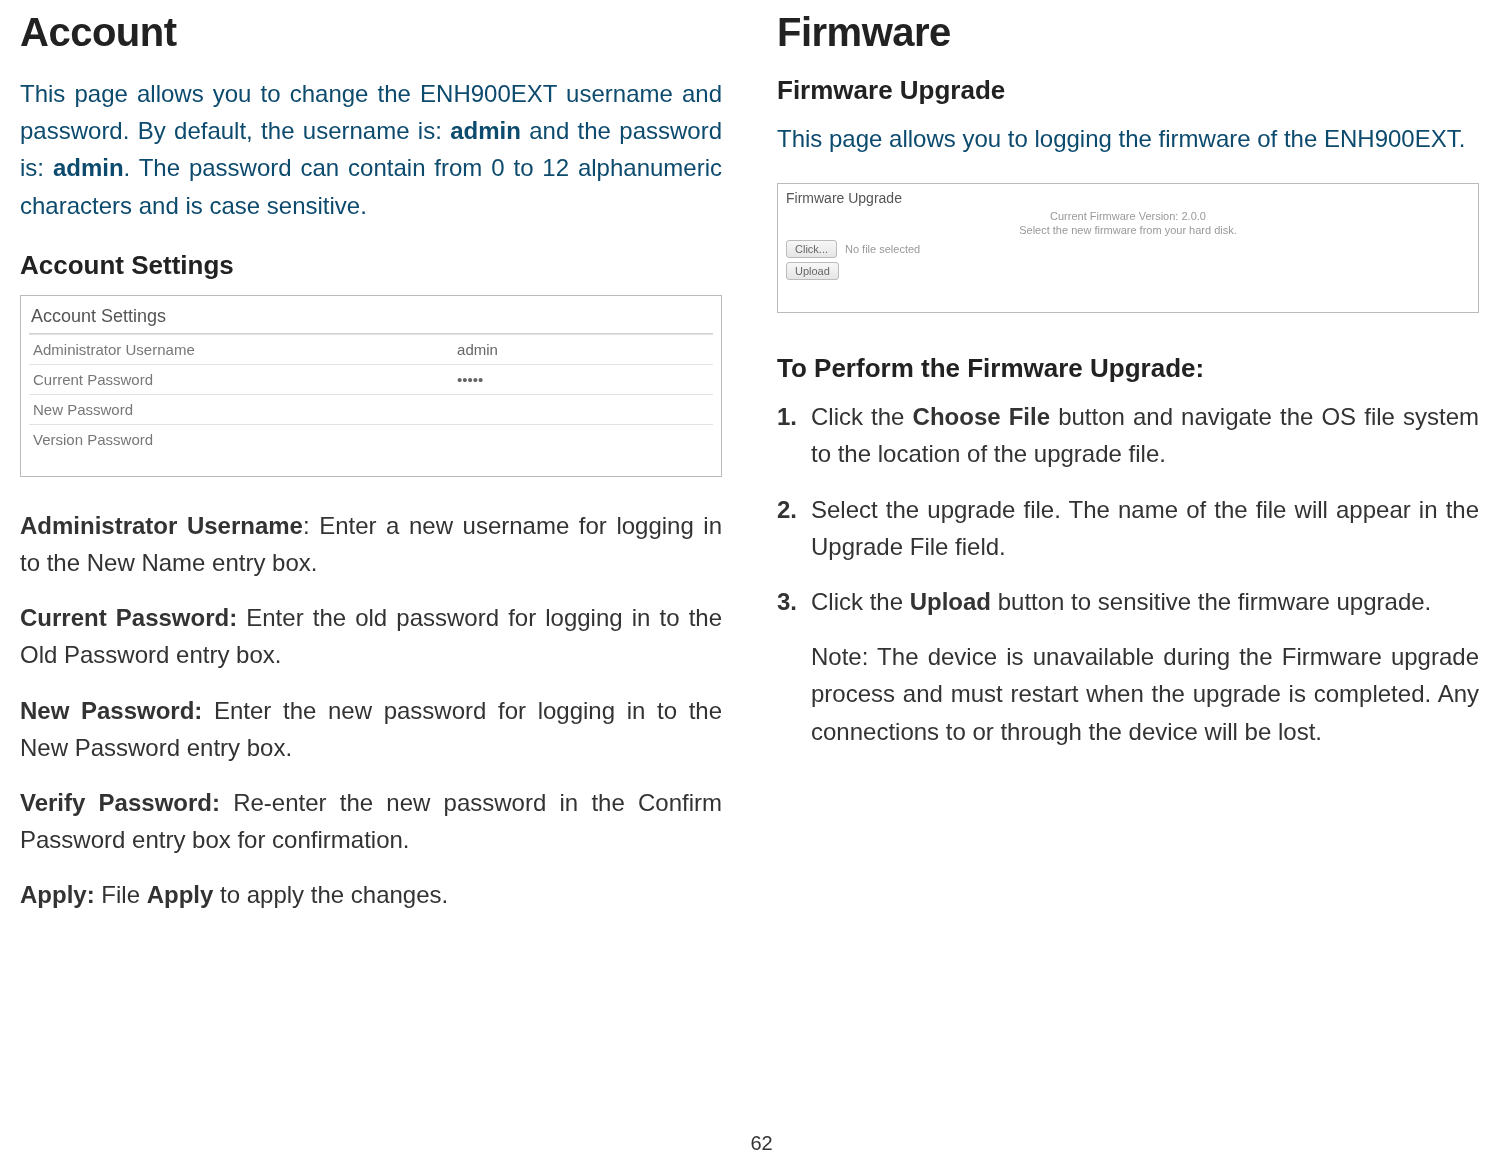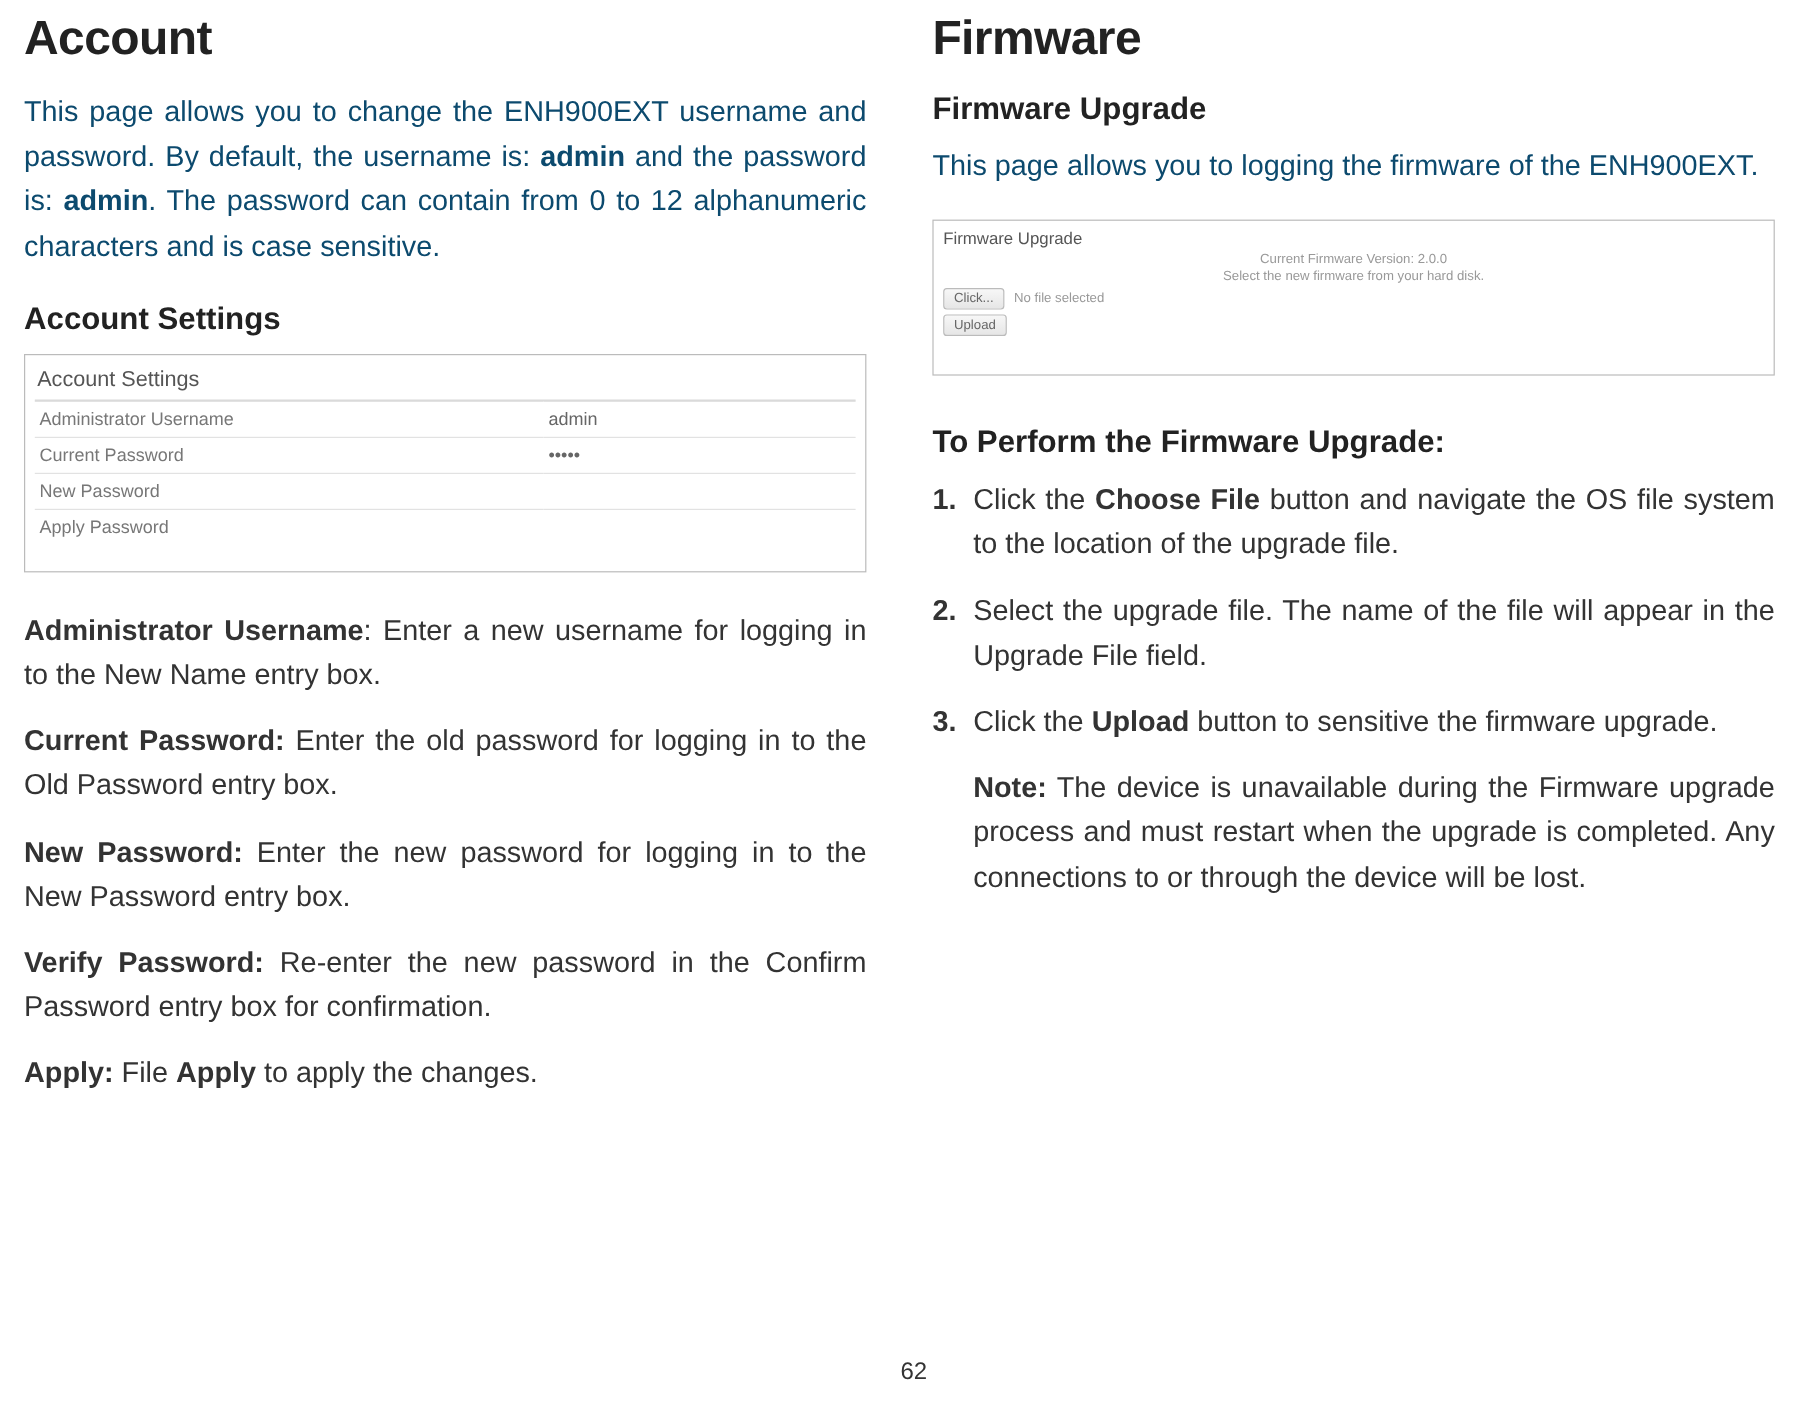--- a/index.html
+++ b/index.html
@@ -114,21 +114,21 @@
     position: absolute;
     left: 0;
     font-weight: 700;
   }
   .note {
     font-size: 24px;
     line-height: 1.55;
     padding-left: 34px;
     text-align: justify;
   }
-  .note .bold { font-weight: 700; }
+  .note .bold { font-weight: 400; }
   .page-number {
     position: absolute;
     bottom: 18px;
     left: 0;
     right: 0;
     text-align: center;
     font-size: 20px;
     color: #333;
     padding-left: 24px;
   }
@@ -157,21 +157,21 @@
         </tr>
         <tr>
           <td class="lbl">Current Password</td>
           <td class="val">•••••</td>
         </tr>
         <tr>
           <td class="lbl">New Password</td>
           <td class="val"></td>
         </tr>
         <tr>
-          <td class="lbl">Apply Password</td>
+          <td class="lbl">Version Password</td>
           <td class="val"></td>
         </tr>
       </tbody>
         </table>
     </div>
 
     <div class="defs">
       <p><span class="bold">Administrator Username</span><span>: Enter a new username for logging in to the New Name entry box.</span></p>
       <p><span class="bold">Current Password:</span><span> Enter the old password for logging in to the Old Password entry box.</span></p>
       <p><span class="bold">New Password:</span><span> Enter the new password for logging in to the New Password entry box.</span></p>

